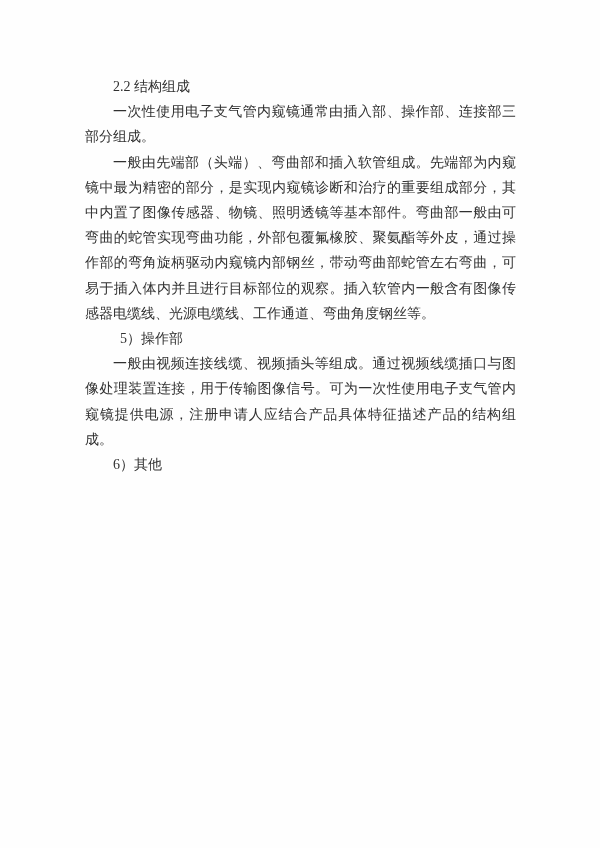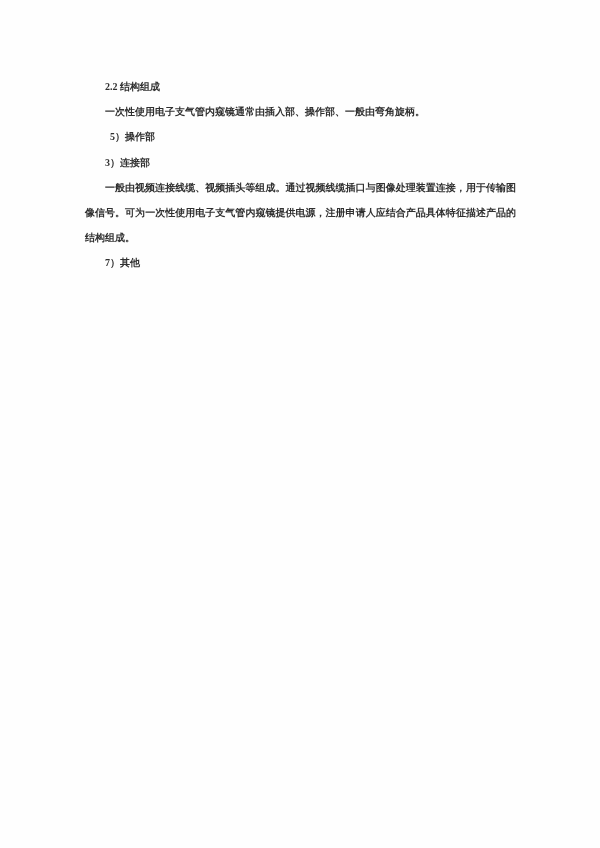--- a/index.html
+++ b/index.html
@@ -15,46 +15,45 @@
     position: relative;
     width: 600px;
     height: 848px;
     background: #fefefe;
   }
   .text-block {
     position: absolute;
     left: 85px;
     top: 74px;
     width: 431px;
-    font-size: 10px;
+    font-size: 14px;
     line-height: 25.2px;
     color: #303030;
     text-align: justify;
     text-align-last: left;
-    font-weight: bold;
   }
   .para {
     margin: 0;
     padding: 0;
     text-indent: 2em;
   }
   
   .para.title-2 {
     text-indent: 2.5em;
   }
 </style>
 </head>
 <body>
 
 <div class="page">
   <div class="text-block">
     <p class="para">2.2 结构组成</p>
-    <p class="para">一次性使用电子支气管内窥镜通常由插入部、操作部、一般由弯角旋柄。</p>
+    <p class="para">一次性使用电子支气管内窥镜通常由插入部、操作部、连接部三部分组成。</p>
 
+    <p class="para">一般由先端部（头端）、弯曲部和插入软管组成。先端部为内窥镜中最为精密的部分，是实现内窥镜诊断和治疗的重要组成部分，其中内置了图像传感器、物镜、照明透镜等基本部件。弯曲部一般由可弯曲的蛇管实现弯曲功能，外部包覆氟橡胶、聚氨酯等外皮，通过操作部的弯角旋柄驱动内窥镜内部钢丝，带动弯曲部蛇管左右弯曲，可易于插入体内并且进行目标部位的观察。插入软管内一般含有图像传感器电缆线、光源电缆线、工作通道、弯曲角度钢丝等。</p>
 
     <p class="para title-2">5）操作部</p>
 
-    <p class="para">3）连接部</p>
     <p class="para">一般由视频连接线缆、视频插头等组成。通过视频线缆插口与图像处理装置连接，用于传输图像信号。可为一次性使用电子支气管内窥镜提供电源，注册申请人应结合产品具体特征描述产品的结构组成。</p>
 
-    <p class="para">7）其他</p>
+    <p class="para">6）其他</p>
   </div>
 </div>
 
 </body></html>

